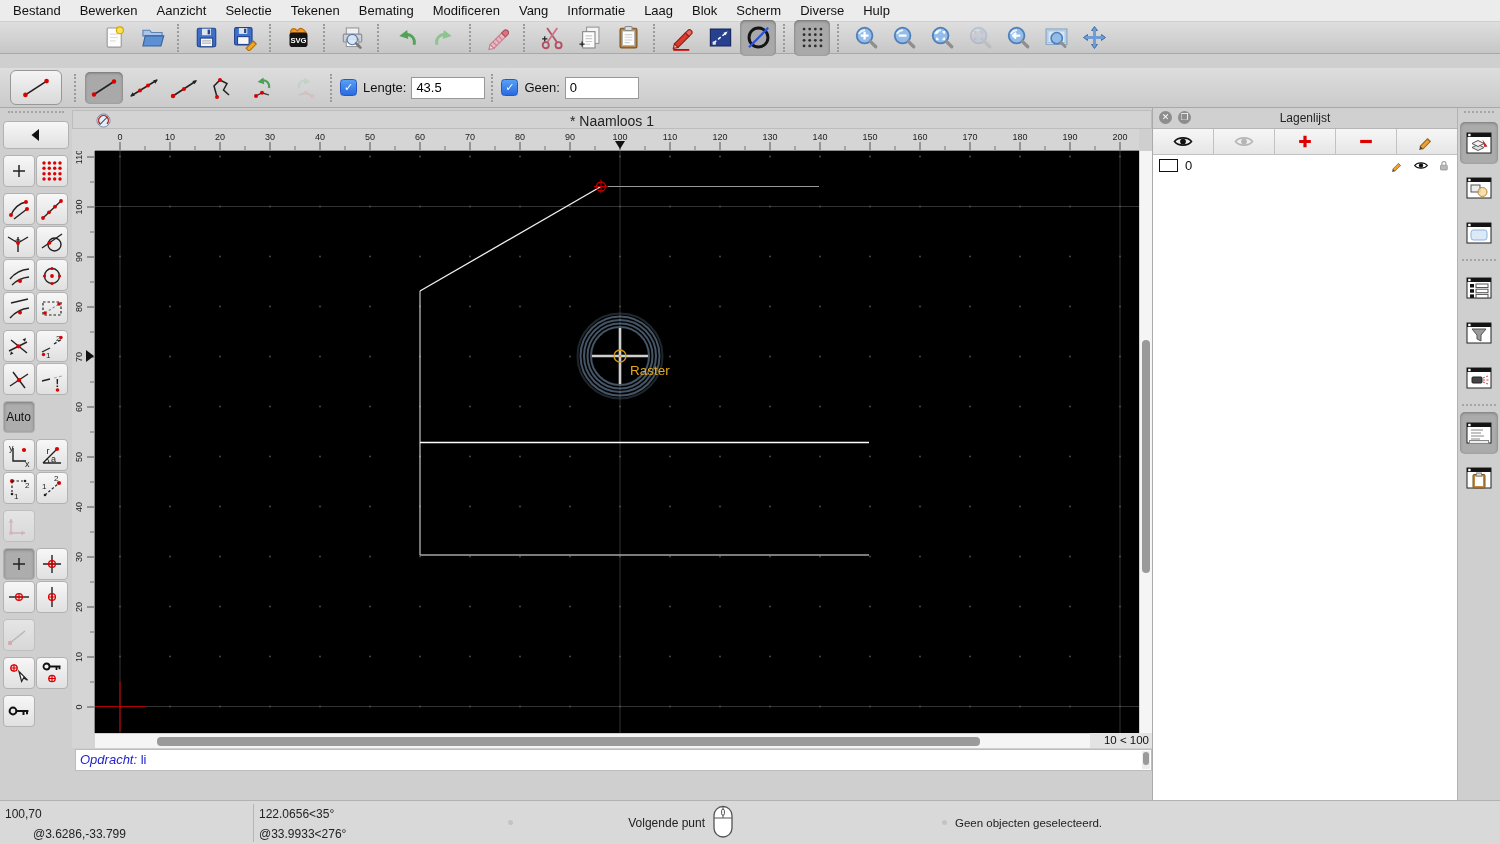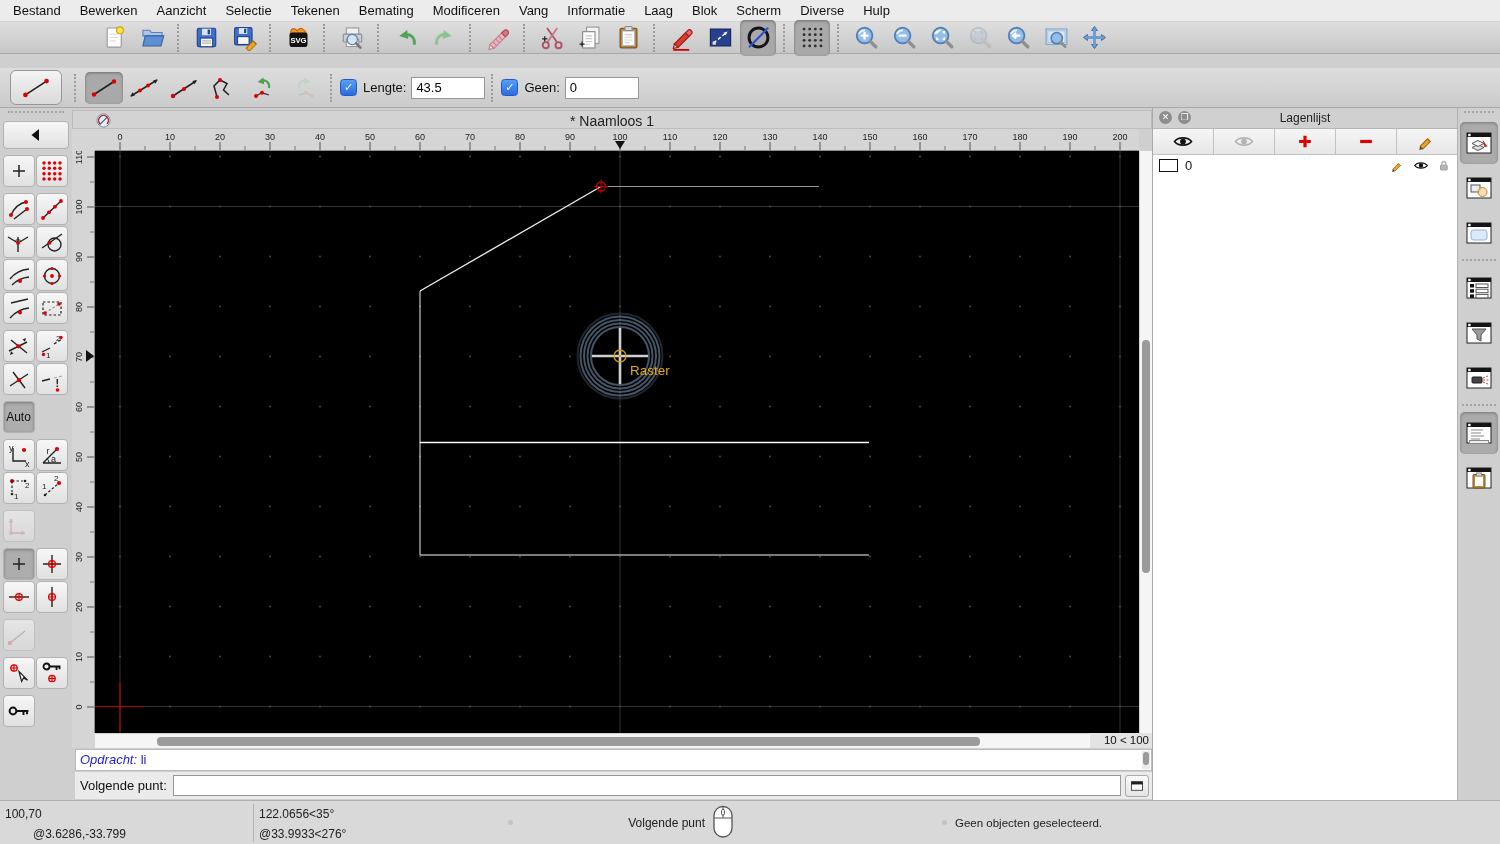--- a/index.html
+++ b/index.html
@@ -1072,30 +1072,20 @@
   <div id="bottom-left-fill"></div>
 
   <div id="cmd-history">
     <span class="hist-label">Opdracht:</span>
     <span>li</span>
     <div id="cmd-hist-scroll">
         <div id="cmd-hist-thumb"></div>
       </div>
   </div>
 
-  <div id="cmd-prompt">
-    <span id="prompt-label">Volgende punt:</span>
-    <input id="prompt-input" value="" style="">
-    <div id="prompt-expand">
-      <svg viewBox="0 0 16 14" width="14" height="12">
-          <rect x="1.5" y="2" width="13" height="10" fill="#fff" stroke="#333"></rect>
-          <rect x="1.5" y="2" width="13" height="3.2" fill="#222"></rect>
-        </svg>
-    </div>
-  </div>
 
   <div id="layer-panel">
     <div id="layer-titlebar">
       <span class="pn-circle" style="left:6px;">✕</span>
       <span class="pn-circle" style="left:25px;">❐</span>
       <div id="layer-title">Lagenlijst</div>
     </div>
     <div id="layer-toolbar">
         <div class="lp-btn">
           <svg viewBox="0 0 20 16" width="22" height="17">

